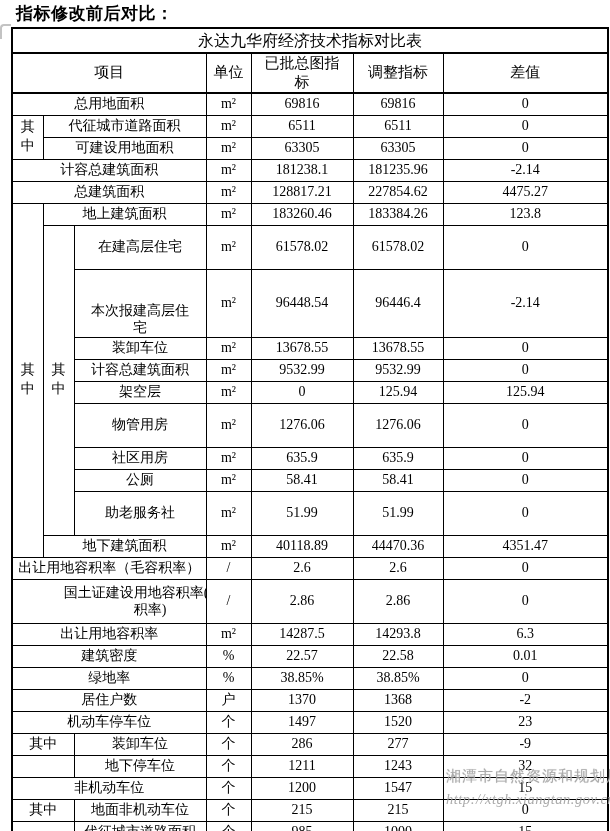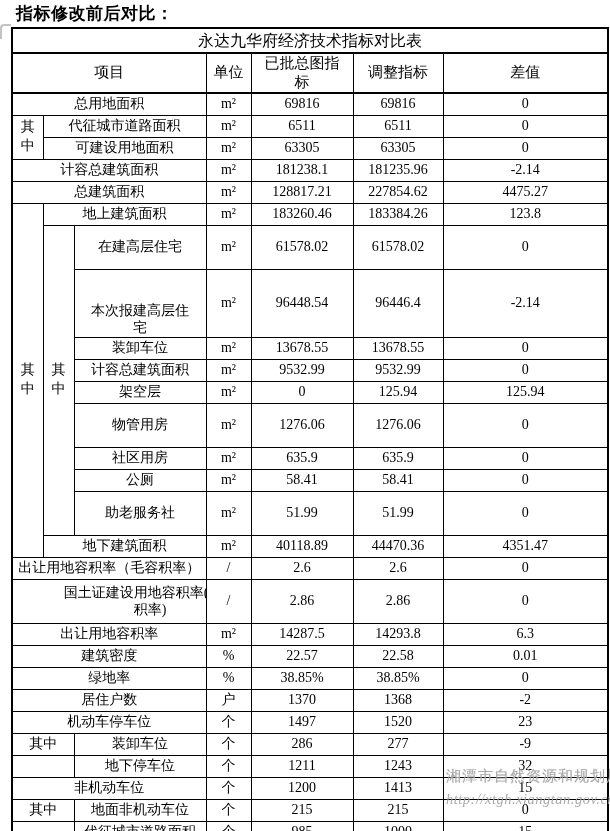--- a/index.html
+++ b/index.html
@@ -267,21 +267,21 @@
     <td>个</td>
     <td>1211</td>
     <td>1243</td>
     <td>32</td>
   </tr>
 
   <tr>
     <td colspan="3">非机动车位</td>
     <td>个</td>
     <td>1200</td>
-    <td>1413</td>
+    <td>1547</td>
     <td>15</td>
   </tr>
 
   <tr>
     <td colspan="2">其中</td>
     <td>地面非机动车位</td>
     <td>个</td>
     <td>215</td>
     <td>215</td>
     <td>0</td>

